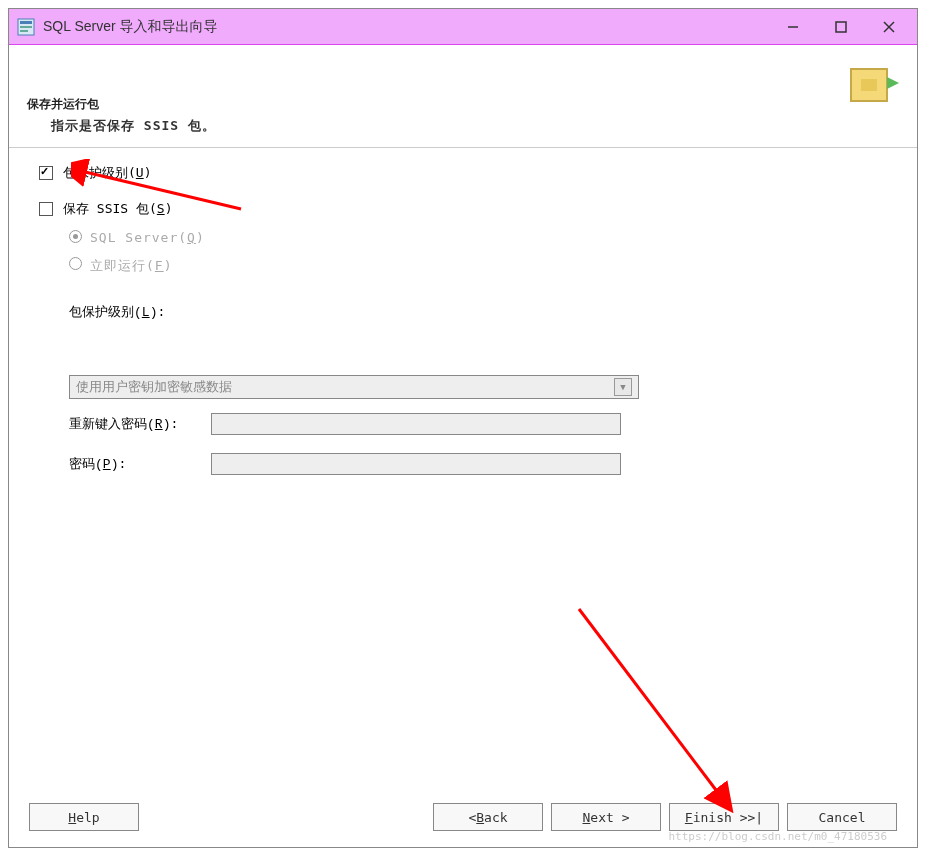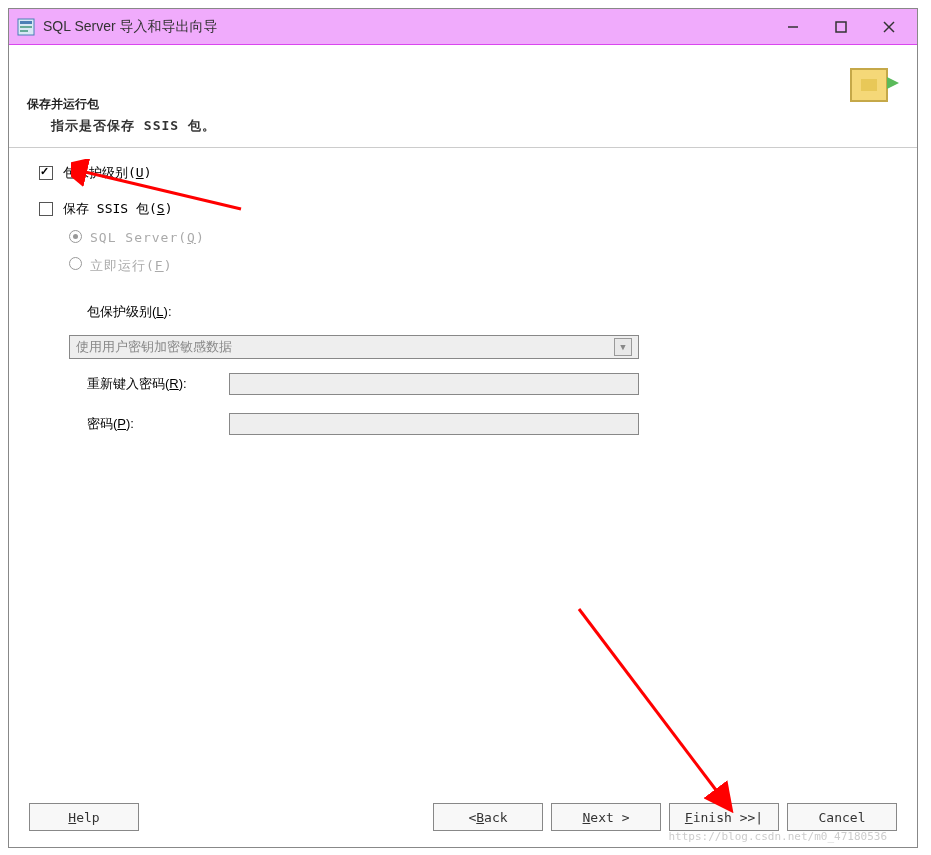--- a/index.html
+++ b/index.html
@@ -28,22 +28,22 @@
     
     .sub-section { padding-left: 30px; margin-top: 8px; }
     .radio-row { display: flex; margin-bottom: 12px; color: #aaa; }
     .radio { width: 13px; height: 13px; border: 1px solid #999; border-radius: 50%; margin-right: 8px; display: inline-flex; align-items: center; justify-content: center; }
     .radio.selected::after { content: ""; width: 5px; height: 5px; background: #999; border-radius: 50%; }
     .radio-label { font-family: "SimSun", monospace; letter-spacing: 1px; }
     .disabled { color: #aaa; }
     
     .field-section { padding-left: 30px; margin-top: 28px; }
     .field-row { display: flex; align-items: center; margin-bottom: 14px; }
-    .field-label { font-family: Liberation Sans, sans-serif; min-width: 142px; margin-left: 18px; }
-    .dropdown { flex: 1; max-width: 570px; height: 24px; border: 1px solid #888; background: #eee; color: #888; padding: 2px 6px; display: flex; align-items: center; justify-content: space-between; font-family: "SimSun", monospace; }
+    .field-label { font-family: Liberation Mono, monospace; min-width: 142px; }
+    .dropdown { flex: 1; max-width: 570px; height: 24px; border: 1px solid #888; background: #eee; color: #888; padding: 2px 6px; display: flex; align-items: center; justify-content: space-between; font-family: "SimSun", monospace; margin-top: 40px; }
     .dropdown-arrow { width: 18px; height: 18px; border: 1px solid #999; background: #e8e8e8; display: flex; align-items: center; justify-content: center; font-size: 9px; }
     .text-input { height: 22px; width: 410px; border: 1px solid #888; background: #eee; padding: 0 4px; }
     
     .footer { position: absolute; bottom: 0; left: 0; right: 0; padding: 12px 20px 16px; display: flex; align-items: center; gap: 8px; }
     .btn { min-width: 110px; height: 28px; border: 1px solid #888; background: #f8f8f8; padding: 0 14px; font-family: "SimSun", monospace; font-size: 13px; cursor: pointer; display: inline-flex; align-items: center; justify-content: center; color: #333; }
     .btn .mnemonic { text-decoration: underline; }
     .footer .spacer { flex: 1; }
     
     .arrow-overlay { position: absolute; pointer-events: none; }
     .watermark { position: absolute; bottom: 4px; right: 30px; color: #ccc; font-size: 11px; font-family: monospace; }

